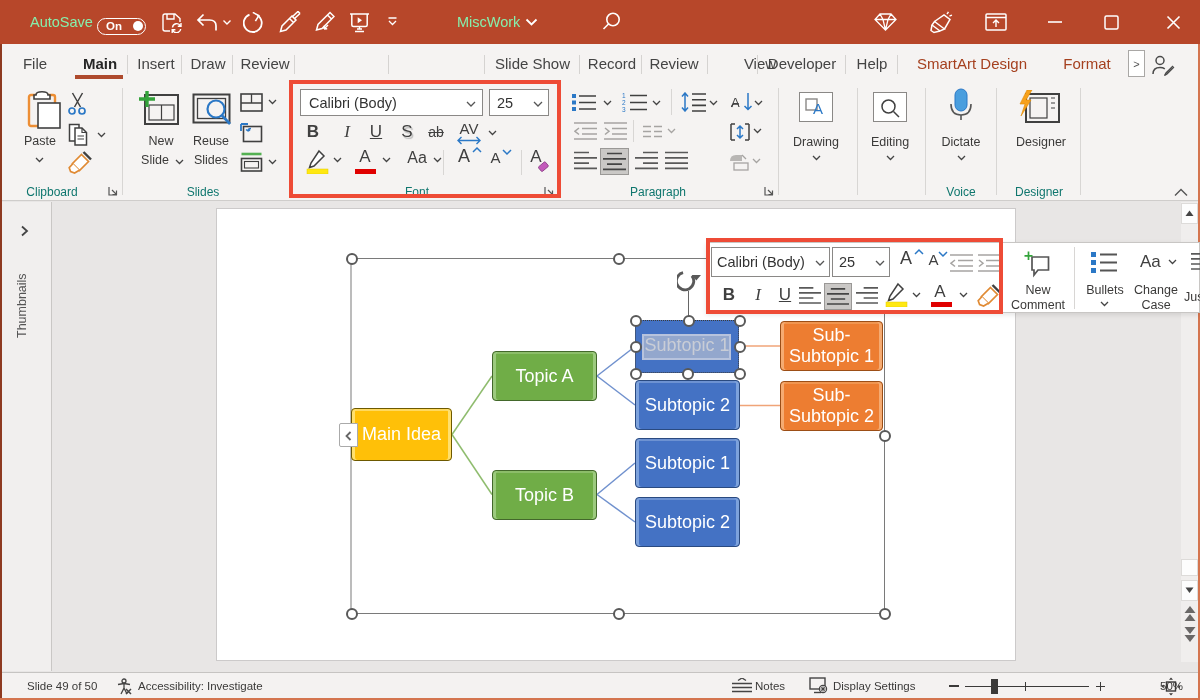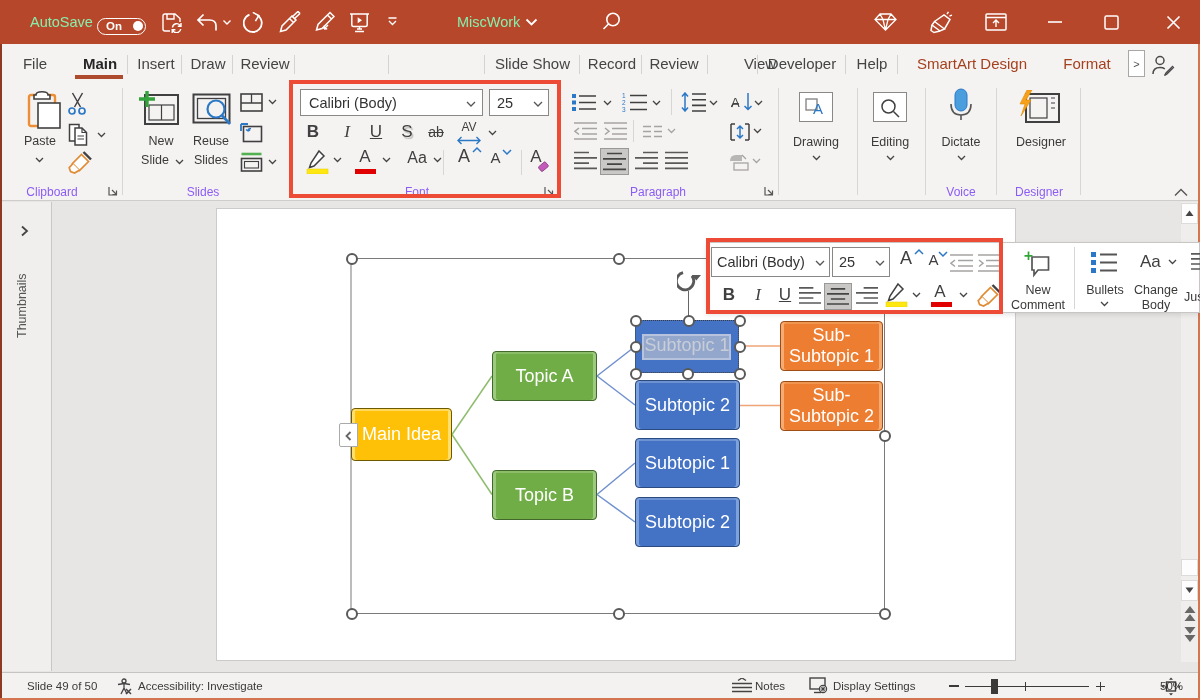--- a/index.html
+++ b/index.html
@@ -9,21 +9,21 @@
 
 #titlebar { position:absolute; left:0; top:0; width:1200px; height:44px; background:#B7472A; color:#fff; }
 #titlebar .txt { position:absolute; font-size:14px; color:#86efac; top:14px; }
 
 #menubar { position:absolute; left:2px; top:44px; width:1196px; height:40px; background:#F5F3F2; }
 .mitem { position:absolute; top:0; height:40px; line-height:40px; font-size:15px; color:#444; text-align:center; }
 .msep { position:absolute; top:11px; width:1px; height:19px; background:#D5D3D1; }
 
 #ribbon { position:absolute; left:2px; top:84px; width:1196px; height:117px; background:#F5F3F2; border-bottom:1px solid #CFCDCB; }
 .gsep { position:absolute; top:4px; width:1px; height:107px; background:#D8D6D4; }
-.glabel { position:absolute; top:101px; font-size:12px; color:#8b5cf6; text-align:center; white-space:nowrap; }
+.glabel { position:absolute; top:101px; font-size:12px; color:#0f766e; text-align:center; white-space:nowrap; }
 .blabel { position:absolute; font-size:12.5px; color:#3b3a39; text-align:center; white-space:nowrap; }
 .launcher { position:absolute; width:12px; height:12px; }
 .chev { position:absolute; width:9px; height:6px; }
 
 #workspace { position:absolute; left:2px; top:202px; width:1196px; height:469px; background:#E8E6E5; }
 #thumbpanel { position:absolute; left:0; top:0; width:50px; height:469px; background:#F1EFEE; border-right:1px solid #C9C7C5; }
 #slide { position:absolute; left:214px; top:6px; width:800px; height:453px; background:#fff; border:1px solid #CCCACA; }
 
 .sa { position:absolute; border-radius:4px; color:#fff; font-size:18px; text-align:center; display:flex; align-items:center; justify-content:center; line-height:1.15; }
 
@@ -229,21 +229,21 @@
     <span style="position:absolute;left:7px;top:5px;font-size:14.5px;color:#333;">25</span>
     <svg class="abs" style="right:5px;top:11px;" width="10" height="7" viewBox="0 0 10 7">
         <path d="M1 1 L5 5 L9 1" stroke="#555" stroke-width="1.3" fill="none"></path>
       </svg>
   </div>
   <div class="abs" style="left:303px;top:38px;width:16px;font-size:17px;font-weight:bold;color:#404040;text-align:center;">B</div>
   <div class="abs" style="left:337px;top:38px;width:16px;font-size:17px;font-style:italic;font-family:'Liberation Serif',serif;color:#404040;text-align:center;">I</div>
   <div class="abs" style="left:366px;top:38px;width:16px;font-size:17px;text-decoration:underline;color:#404040;text-align:center;">U</div>
   <div class="abs" style="left:397px;top:38px;width:16px;font-size:17px;color:#404040;text-align:center;text-shadow:1.5px 1.5px 1px #bbb;">S</div>
   <div class="abs" style="left:421px;top:40px;width:26px;font-size:14px;text-decoration:line-through;color:#404040;text-align:center;">ab</div>
-  <div class="abs" style="left:453px;top:36px;width:28px;font-size:12px;color:#404040;text-align:center;">AV</div>
+  <div class="abs" style="left:453px;top:36px;width:28px;font-size:15px;color:#404040;text-align:center;">AV</div>
   <svg class="abs" style="left:454px;top:52px;" width="26" height="9" viewBox="0 0 26 9" fill="none" stroke="#2B78C6" stroke-width="1.4">
       <path d="M2 4.5 L24 4.5 M5.5 1 L2 4.5 L5.5 8 M20.5 1 L24 4.5 L20.5 8"></path>
     </svg>
   <svg class="abs chev" style="left:486px;top:46px;" viewBox="0 0 9 6">
       <path d="M1 1 L4.5 4.5 L8 1" stroke="#444" stroke-width="1.3" fill="none"></path>
     </svg>
   <svg class="abs" style="left:303px;top:65px;" width="24" height="25" viewBox="0 0 24 25" fill="none">
     <path d="M14 2 L19 7 L9 17 L4.5 18.5 L6 14 Z" stroke="#404040" stroke-width="1.5" fill="#fff"></path>
     <rect x="2" y="20" width="21" height="5" fill="#FFE812" stroke="#E3CC00" stroke-width="0.5"></rect>
   </svg>
@@ -616,21 +616,21 @@
   </svg>
   <div class="blabel" style="left:372px;top:40px;width:52px;">Bullets</div>
   <svg class="abs chev" style="left:393px;top:58px;" viewBox="0 0 9 6">
       <path d="M1 1 L4.5 4.5 L8 1" stroke="#444" stroke-width="1.3" fill="none"></path>
     </svg>
   <div class="abs" style="left:433px;top:9px;width:32px;font-size:17px;color:#404040;">Aa</div>
   <svg class="abs chev" style="left:461px;top:16px;" viewBox="0 0 9 6">
       <path d="M1 1 L4.5 4.5 L8 1" stroke="#444" stroke-width="1.3" fill="none"></path>
     </svg>
   <div class="blabel" style="left:420px;top:40px;width:58px;">Change</div>
-  <div class="blabel" style="left:420px;top:55px;width:58px;">Body</div>
+  <div class="blabel" style="left:420px;top:55px;width:58px;">Case</div>
   <svg class="abs" style="left:484px;top:9px;" width="22" height="19" viewBox="0 0 23 19">
     <g stroke="#595959" stroke-width="1.7" fill="none">
         <path d="M0 1.5 L23 1.5 M0 6.8 L23 6.8 M0 12.1 L23 12.1 M0 17.4 L23 17.4"></path>
       </g>
   </svg>
   <div class="blabel" style="left:477px;top:47px;width:40px;text-align:left;">Jus</div>
 </div>
 <div class="redbox" style="left:289px;top:80px;width:272px;height:118px;"></div>
 <div class="redbox" style="left:706px;top:238px;width:297px;height:76px;"></div>
 <div id="statusbar">

